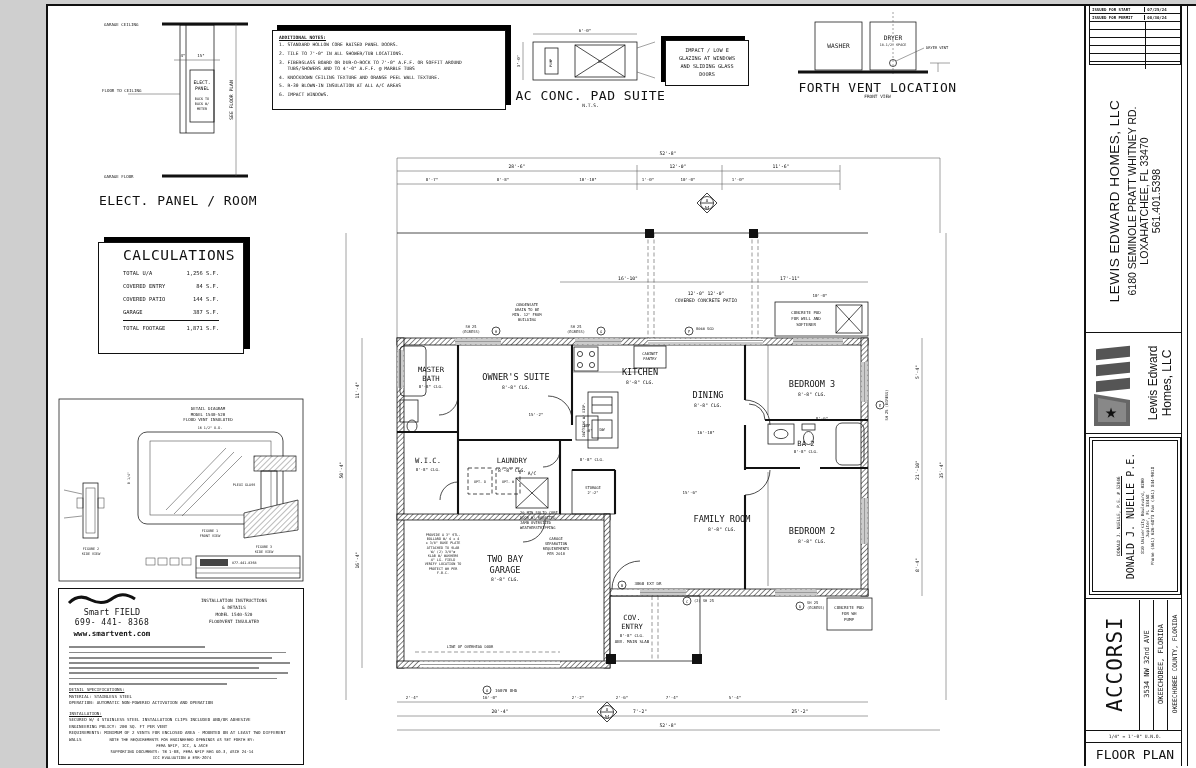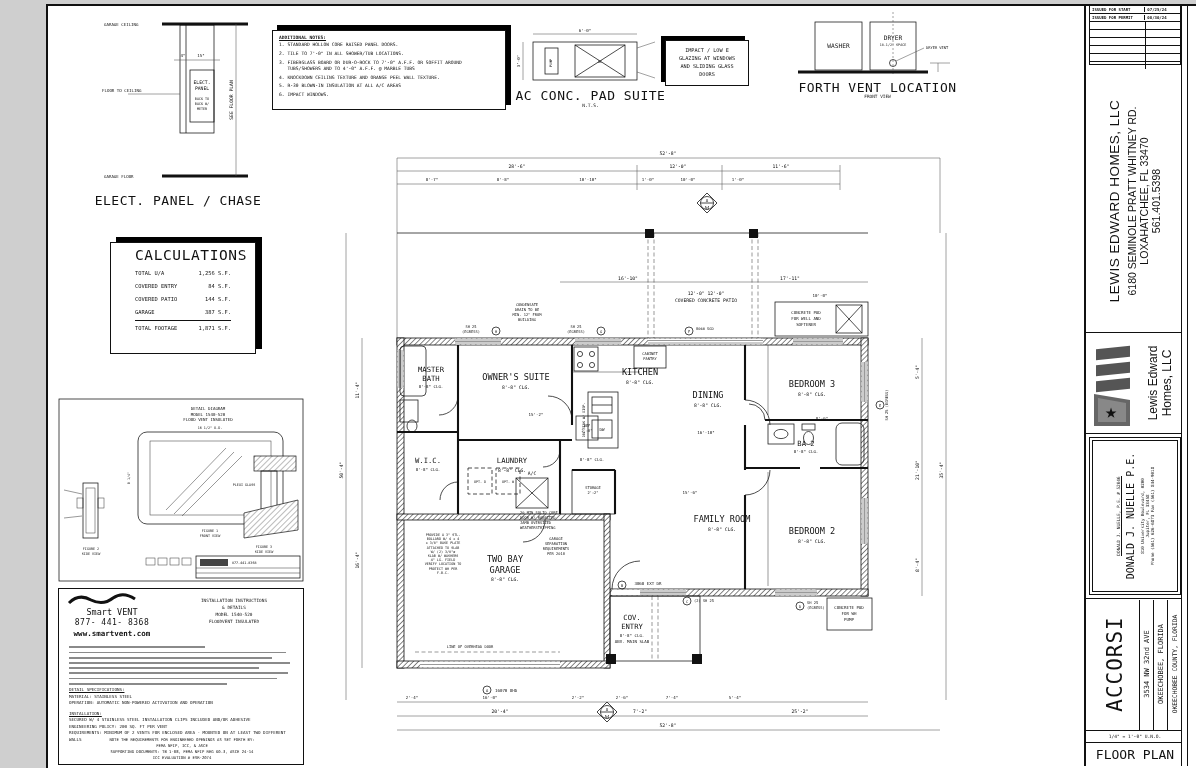--- a/index.html
+++ b/index.html
@@ -46,21 +46,21 @@
     <text class="t3" x="102" y="97">BACK W/</text>
     <text class="t3" x="102" y="102">METER</text>
     <line class="dim" x1="74" y1="52" x2="120" y2="52"></line>
     <text class="t4" x="83" y="49">4"</text>
     <text class="t4" x="101" y="49">15"</text>
     <line class="dim" x1="28" y1="86" x2="80" y2="86"></line>
     <text class="t4 ta-s" x="2" y="84">FLOOR TO CEILING</text>
     <line class="dim" x1="136" y1="16" x2="136" y2="168"></line>
     <text class="t45" x="133" y="92" transform="rotate(-90 133 92)">SEE FLOOR PLAN</text>
   </svg>
-  <div class="abs caption" style="left:88px;top:193px;width:180px;">ELECT. PANEL / CHASE</div>
+  <div class="abs caption" style="left:88px;top:193px;width:180px;">ELECT. PANEL / ROOM</div>
 
   <div class="abs shadowbox" style="left:272px;top:30px;width:234px;height:80px;box-shadow:5px -5px 0 0 #000;padding:4px 6px;box-sizing:border-box;font-size:4.6px;">
     <div style="text-decoration:underline;font-weight:bold;margin-bottom:2px;">ADDITIONAL NOTES:</div>
     <div class="note-item">
         <span>1.</span>
         <span>STANDARD HOLLOW CORE RAISED PANEL DOORS.</span>
       </div>
     <div class="note-item">
         <span>2.</span>
         <span>TILE TO 7'-0" IN ALL SHOWER/TUB LOCATIONS.</span>
@@ -118,21 +118,21 @@
     <line x1="8" y1="64" x2="138" y2="64" stroke="#111" stroke-width="3"></line>
     <circle class="w" cx="103" cy="55" r="3.5"></circle>
     <line class="dim" x1="106" y1="53" x2="134" y2="40"></line>
     <text class="t36 ta-s" x="136" y="41">DRYER VENT</text>
     <line class="dim" x1="148" y1="55" x2="148" y2="64"></line>
     <line class="dim" x1="140" y1="55" x2="160" y2="55"></line>
   </svg>
   <div class="abs caption" style="left:790px;top:80px;width:175px;">FORTH VENT LOCATION</div>
   <div class="abs" style="left:790px;top:94px;width:175px;text-align:center;font-size:4.4px;">FRONT VIEW</div>
 
-  <div class="abs shadowbox" style="left:110px;top:242px;width:146px;height:112px;box-shadow:6px -5px 0 0 #000;border-width:1.6px;box-sizing:border-box;padding:4px 24px;">
+  <div class="abs shadowbox" style="left:98px;top:242px;width:146px;height:112px;box-shadow:6px -5px 0 0 #000;border-width:1.6px;box-sizing:border-box;padding:4px 24px;">
     <div style="font-size:14.5px;letter-spacing:.6px;text-align:center;border-bottom:1px solid #fff;margin-bottom:6px;">CALCULATIONS</div>
     <div style="font-size:5.4px;display:flex;justify-content:space-between;margin-bottom:7px;">
         <span>TOTAL U/A</span>
         <span>1,256 S.F.</span>
       </div>
     <div style="font-size:5.4px;display:flex;justify-content:space-between;margin-bottom:7px;">
         <span>COVERED ENTRY</span>
         <span>84 S.F.</span>
       </div>
     <div style="font-size:5.4px;display:flex;justify-content:space-between;margin-bottom:7px;">
@@ -193,22 +193,22 @@
     <rect x="142" y="161" width="28" height="7" fill="#444"></rect>
     <text class="t3 ta-s" x="174" y="166">877-441-8368</text>
     <line class="thin" x1="138" y1="170" x2="242" y2="170"></line>
     <line class="thin" x1="138" y1="175" x2="242" y2="175"></line>
   </svg>
 
   <div class="abs" style="left:58px;top:588px;width:246px;height:177px;border:1px solid #111;box-sizing:border-box;background:#fff;">
     <svg class="abs" style="left:8px;top:4px;" width="70" height="14" viewBox="0 0 70 14">
       <path d="M2 10 Q 12 0 24 7 Q 36 13 46 5 Q 56 -2 68 6" stroke="#111" stroke-width="3" fill="none"></path>
     </svg>
-    <div class="abs" style="left:8px;top:18px;width:90px;text-align:center;font-size:8.5px;">Smart VENT</div>
-    <div class="abs" style="left:0px;top:29px;width:106px;text-align:center;font-size:8px;letter-spacing:.5px;">877- 441- 8368</div>
+    <div class="abs" style="left:8px;top:18px;width:90px;text-align:center;font-size:8.5px;">Smart FIELD</div>
+    <div class="abs" style="left:0px;top:29px;width:106px;text-align:center;font-size:8px;letter-spacing:.5px;">699- 441- 8368</div>
     <div class="abs" style="left:0px;top:40px;width:106px;text-align:center;font-size:7.5px;font-weight:bold;">www.smartvent.com</div>
     <div class="abs" style="left:112px;top:8px;width:126px;text-align:center;font-size:4.4px;line-height:1.6;">
       <div>INSTALLATION INSTRUCTIONS</div>
         <div>&amp; DETAILS</div>
       <div>MODEL 1540-520</div>
         <div>FLOODVENT INSULATED</div>
     </div>
     <div class="abs" style="left:10px;top:54px;width:226px;">
       <div class="bar" style="width:60%;"></div>
         <div class="bar" style="width:96%;"></div>

